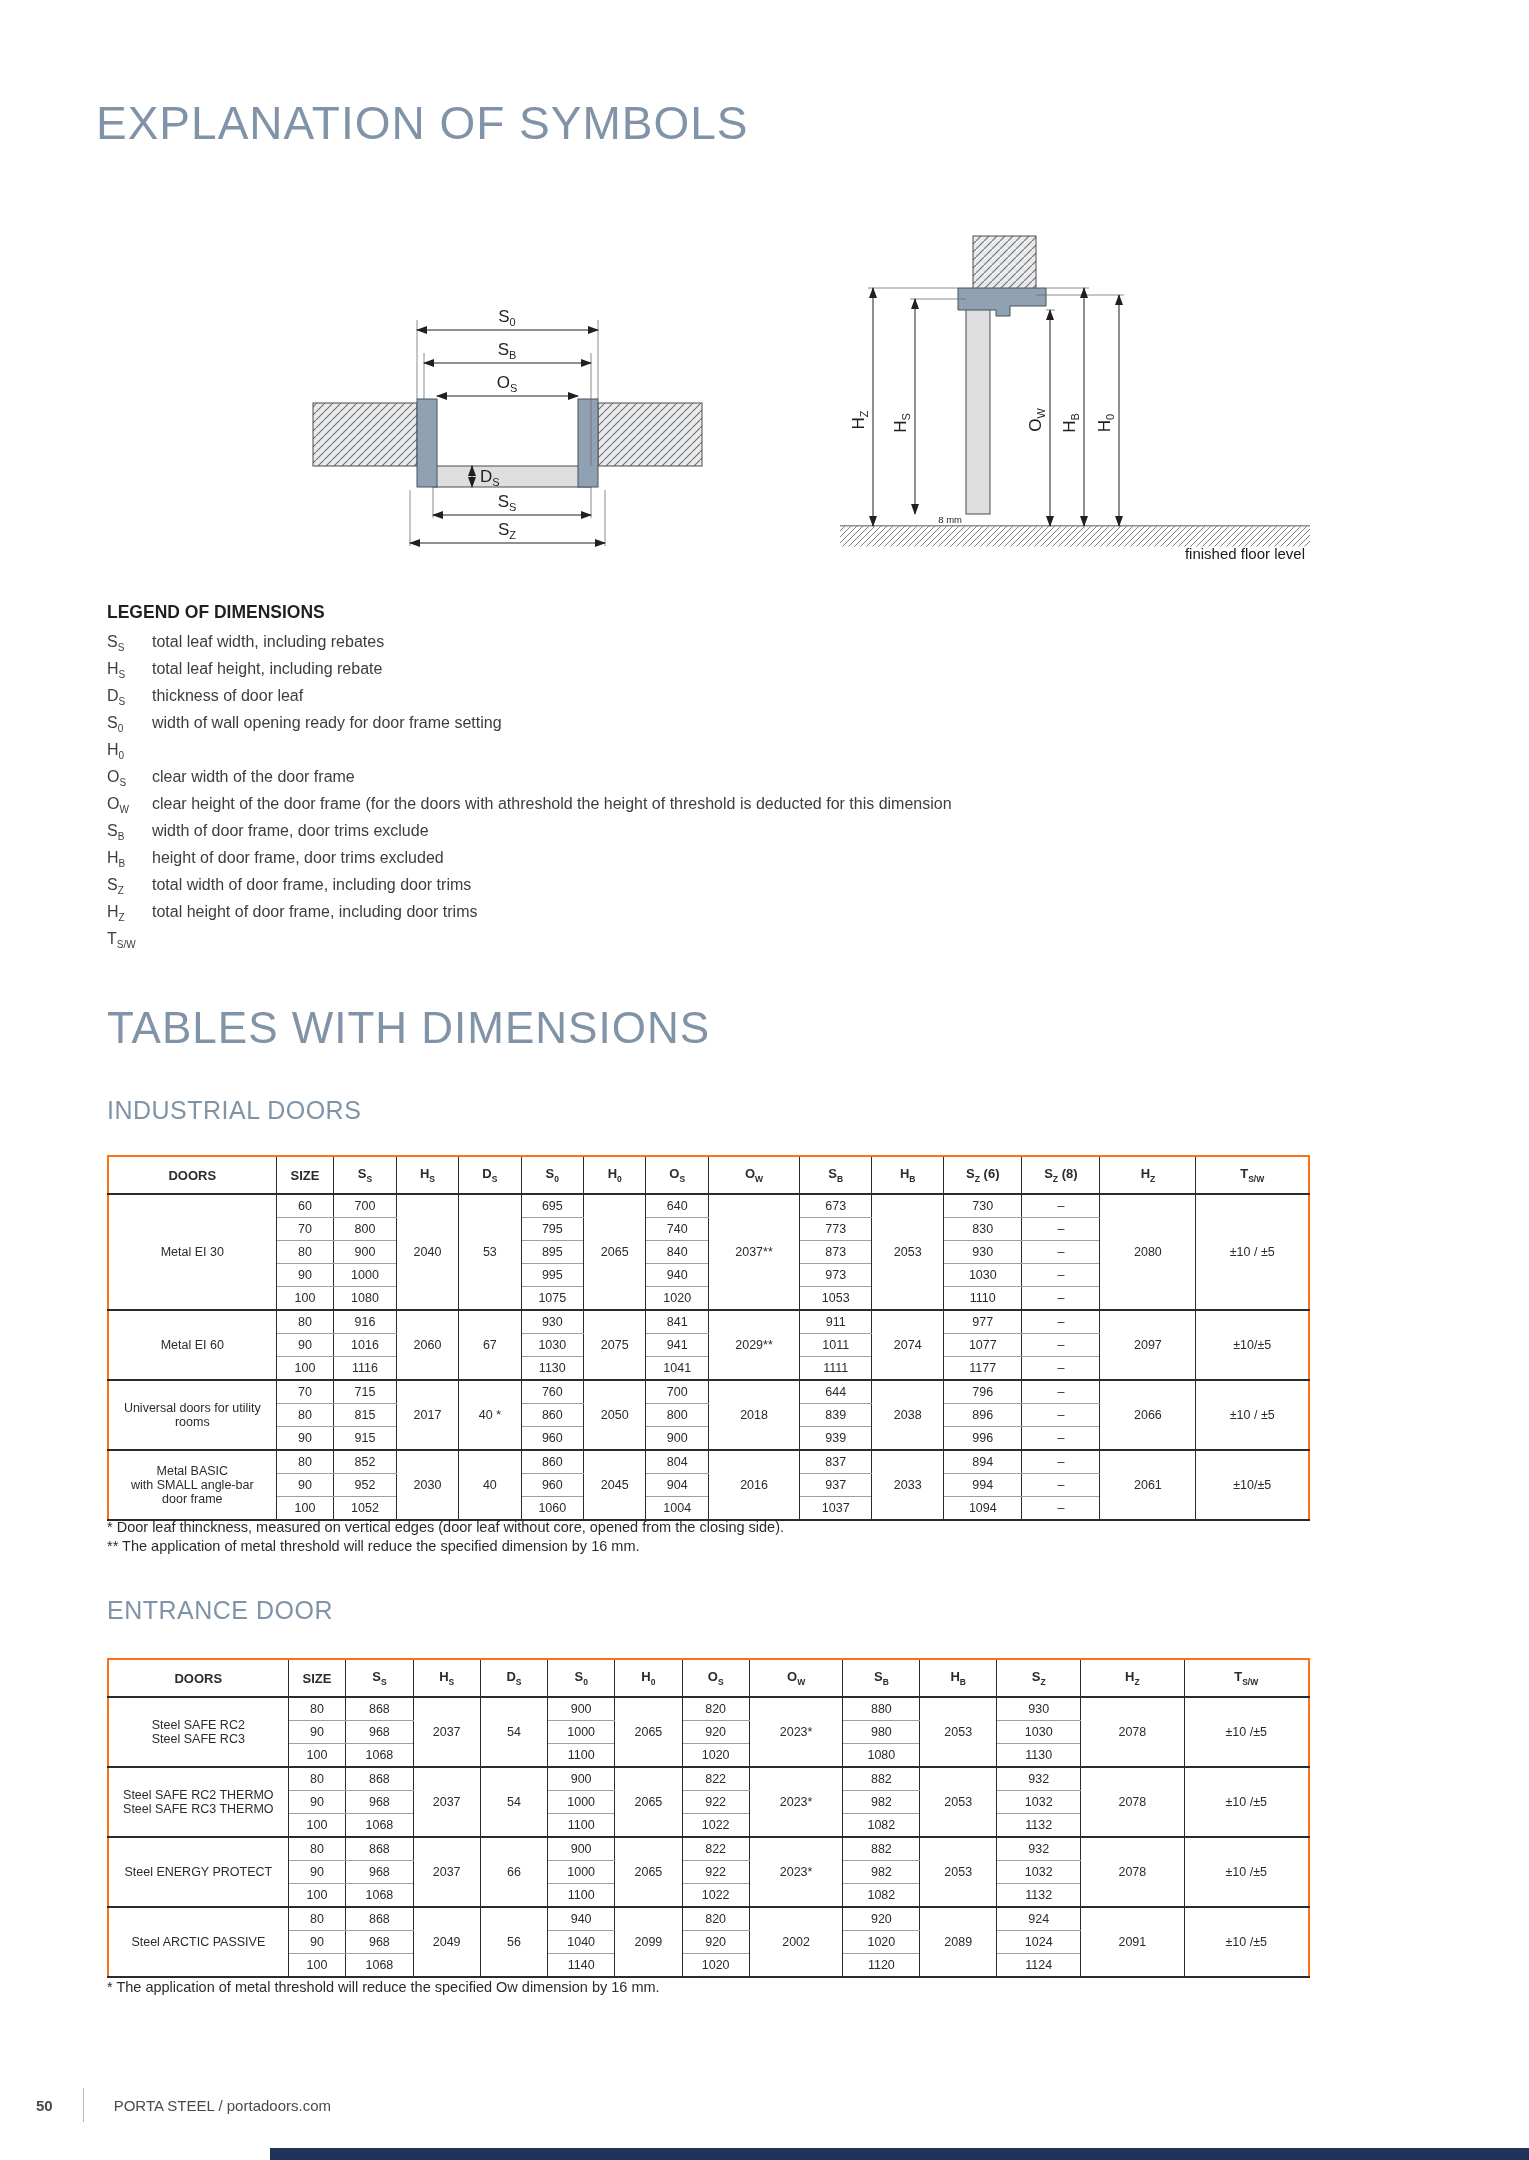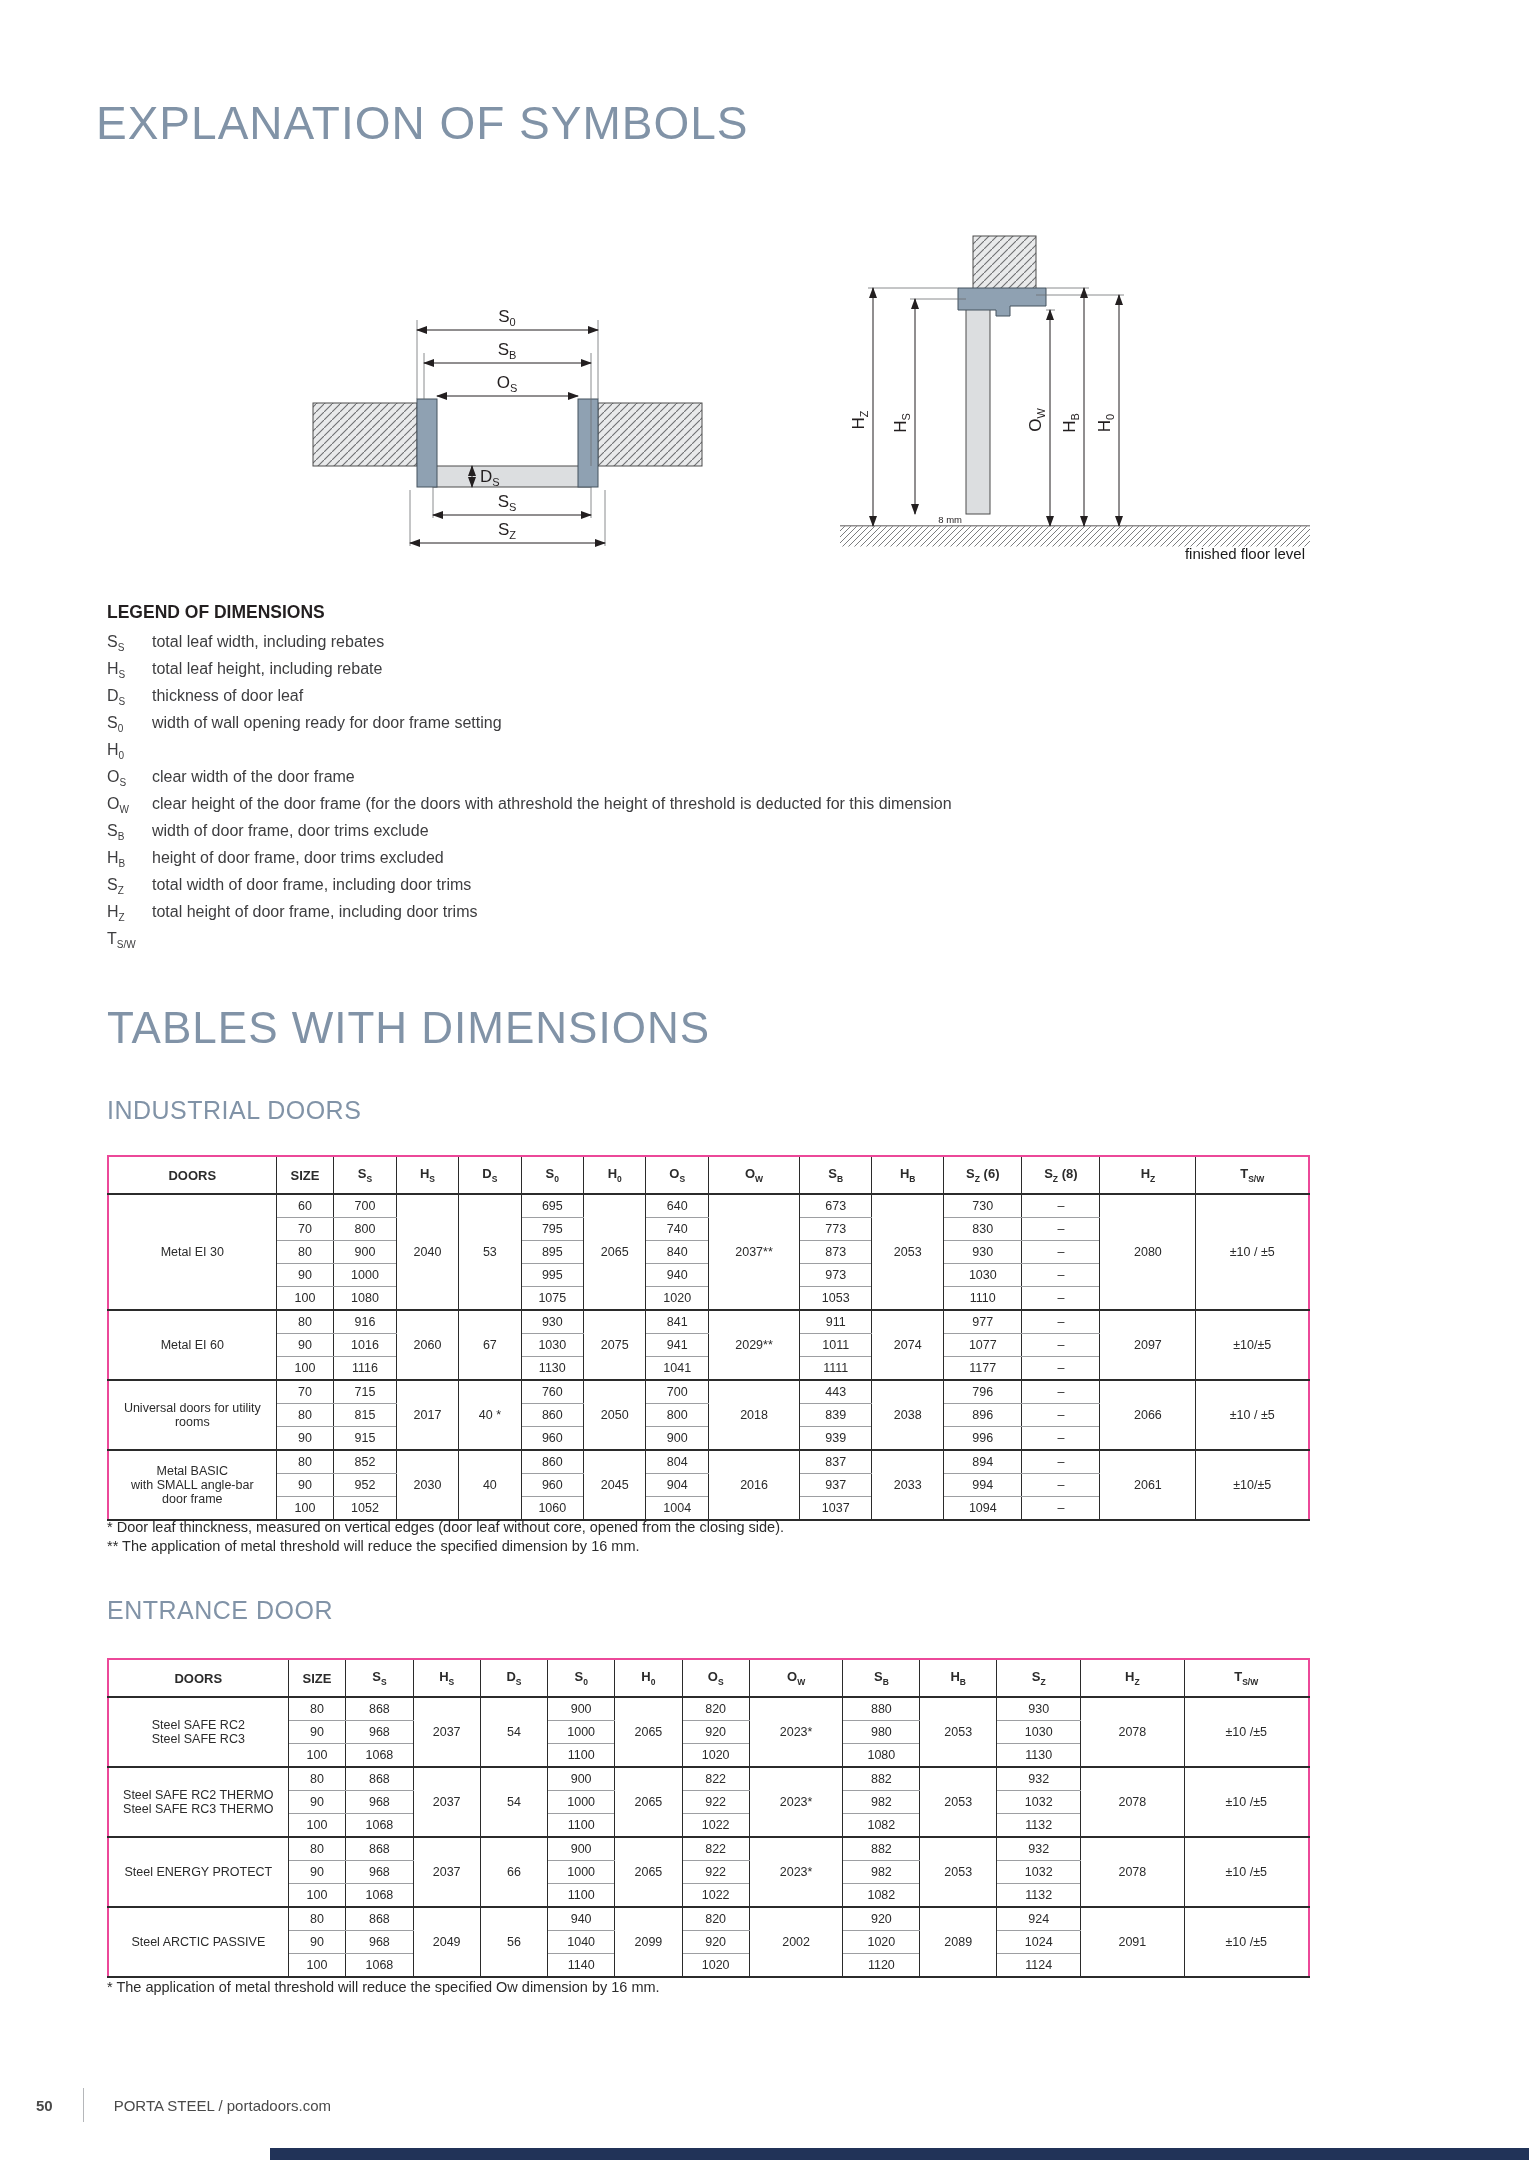--- a/index.html
+++ b/index.html
@@ -13,21 +13,21 @@
   .legend-item{display:flex;height:27px;align-items:baseline;font-size:16px;color:#3d3d3f;}
   .legend-sym{width:45px;flex:0 0 45px;color:#3d3d3f;}
   .legend-sym sub{font-size:10px;}
   .legend-desc{flex:1;}
   .dim-table{border-collapse:collapse;table-layout:fixed;width:1203px;font-size:12.5px;color:#2b2b2b;}
   .dim-table th{font-size:13px;font-weight:bold;height:36px;text-align:center;vertical-align:middle;
     border:1px solid #2b2b2b;border-bottom:2px solid #2b2b2b;padding:0;}
   .dim-table th sub{font-size:8.5px;}
   .dim-table td{height:22px;text-align:center;vertical-align:middle;padding:0;
     border-left:1px solid #2b2b2b;border-right:1px solid #2b2b2b;}
-  .dim-table{border:2px solid #ec4899;}
+  .dim-table{border:2px solid #f97316;}
   .dim-table td.rcell{border-bottom:1px solid #9d9fa2;}
   .dim-table tr.glast td.rcell{border-bottom:2px solid #2b2b2b;}
   .dim-table td.mcell{border-bottom:2px solid #2b2b2b;}
   .dim-table td.doors div{line-height:14px;}
   .footnote{font-size:14.5px;line-height:19px;color:#2b2b2b;}
   .footer-num{font-size:15px;font-weight:bold;color:#4a4a4a;}
   .footer-text{font-size:15px;color:#4a4a4a;}
   .footer-rule{width:1px;height:34px;background:#b5b7ba;}
   .bottom-bar{background:#213358;}
   svg text{font-family:"Liberation Sans",sans-serif;}
@@ -331,21 +331,21 @@
               <div>rooms</div>
             </td>
             <td class="rcell">70</td>
             <td class="rcell">715</td>
             <td class="mcell" rowspan="3">2017</td>
             <td class="mcell" rowspan="3">40 *</td>
             <td class="rcell">760</td>
             <td class="mcell" rowspan="3">2050</td>
             <td class="rcell">700</td>
             <td class="mcell" rowspan="3">2018</td>
-            <td class="rcell">443</td>
+            <td class="rcell">644</td>
             <td class="mcell" rowspan="3">2038</td>
             <td class="rcell">796</td>
             <td class="rcell">–</td>
             <td class="mcell" rowspan="3">2066</td>
             <td class="mcell" rowspan="3">±10 / ±5</td>
           </tr>
           <tr>
             <td class="rcell">80</td>
             <td class="rcell">815</td>
             <td class="rcell">860</td>

